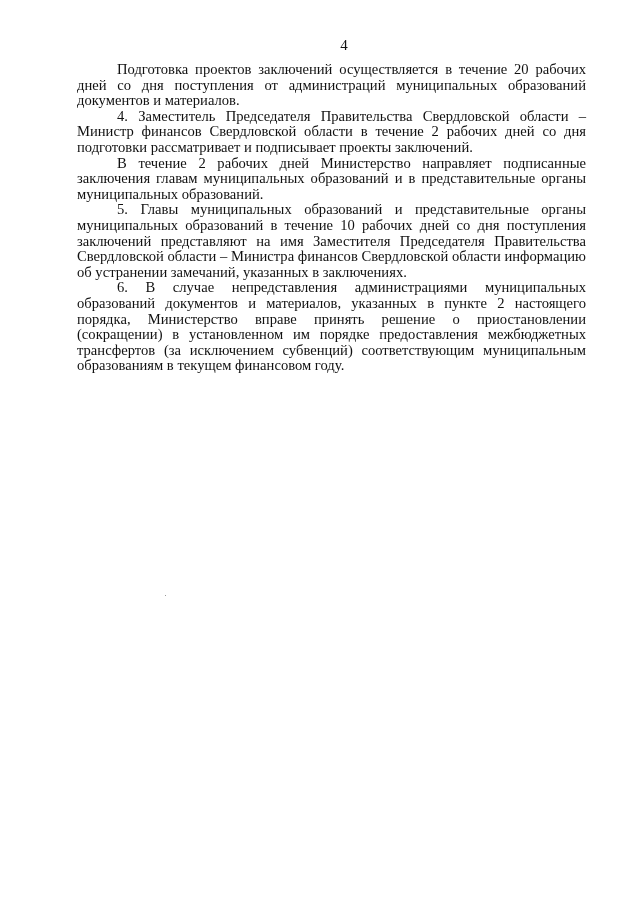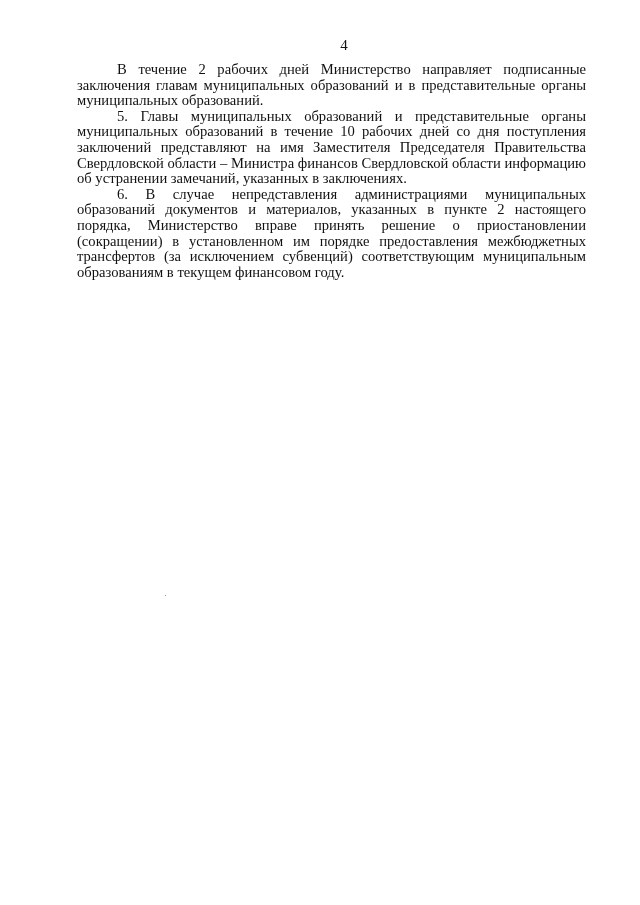--- a/index.html
+++ b/index.html
@@ -26,19 +26,21 @@
     background: #999999;
   }
 </style>
 </head>
 <body>
 
 <div class="page">
   <div class="page-number">4</div>
 
   <div class="body-text">
+    <p class="para">Подготовка проектов заключений осуществляется в течение 20 рабочих дней со дня поступления от администраций муниципальных образований документов и материалов.</p>
+    <p class="para">4. Заместитель Председателя Правительства Свердловской области – Министр финансов Свердловской области в течение 2 рабочих дней со дня подготовки рассматривает и подписывает проекты заключений.</p>
     <p class="para">В течение 2 рабочих дней Министерство направляет подписанные заключения главам муниципальных образований и в представительные органы муниципальных образований.</p>
     <p class="para">5. Главы муниципальных образований и представительные органы муниципальных образований в течение 10 рабочих дней со дня поступления заключений представляют на имя Заместителя Председателя Правительства Свердловской области – Министра финансов Свердловской области информацию об устранении замечаний, указанных в заключениях.</p>
     <p class="para">6. В случае непредставления администрациями муниципальных образований документов и материалов, указанных в пункте 2 настоящего порядка, Министерство вправе принять решение о приостановлении (сокращении) в установленном им порядке предоставления межбюджетных трансфертов (за исключением субвенций) соответствующим муниципальным образованиям в текущем финансовом году.</p>
   </div>
 
   <div class="scan-dot"></div>
 </div>
 
 </body></html>

